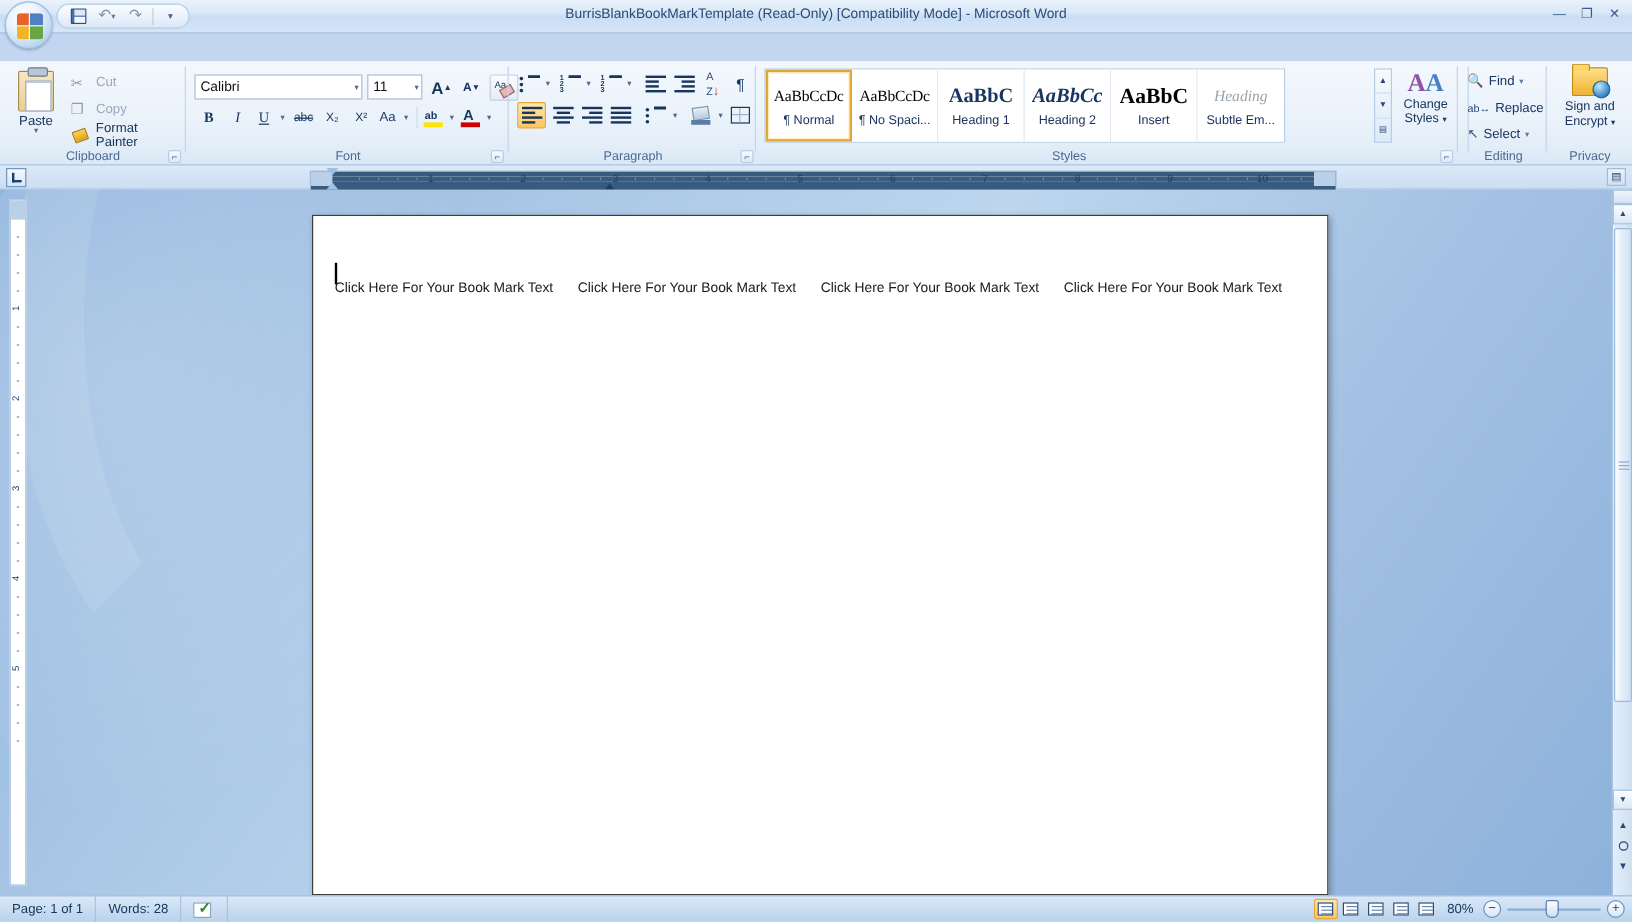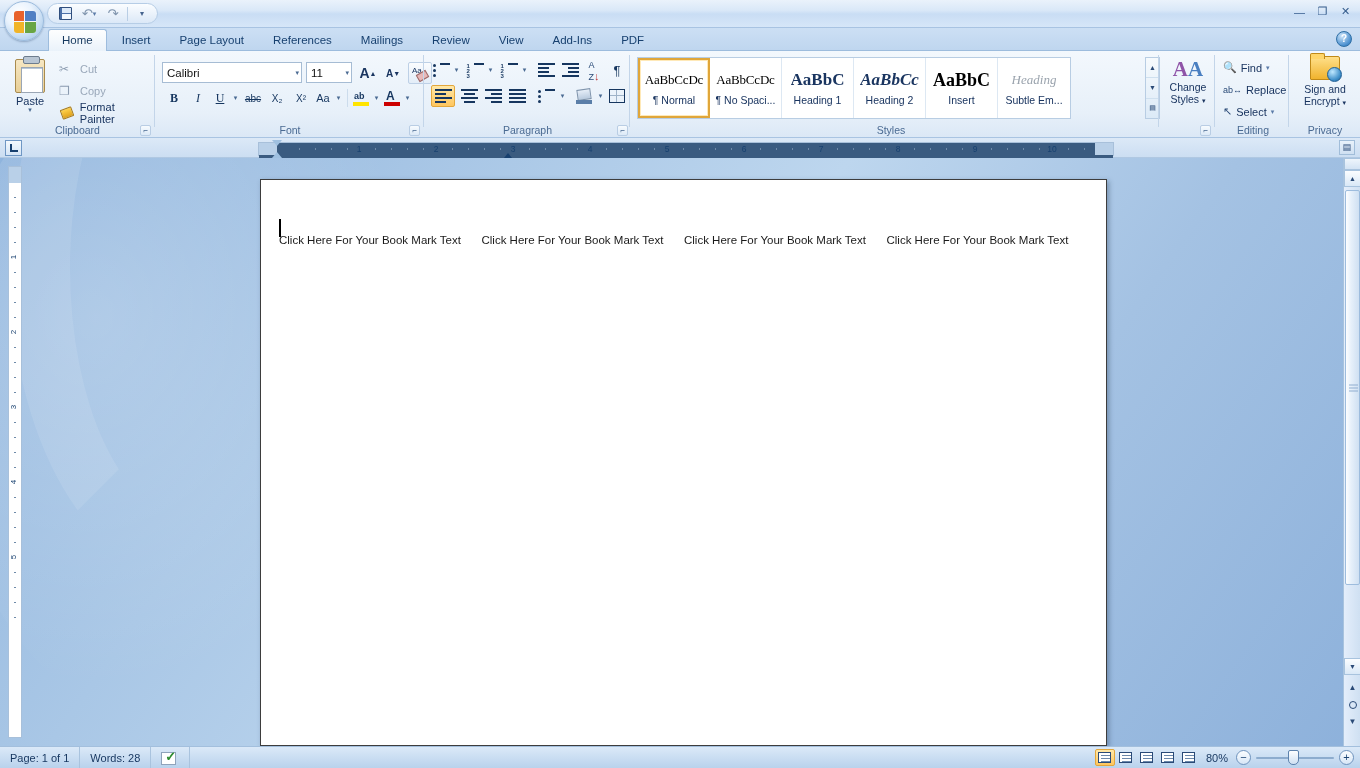--- a/index.html
+++ b/index.html
@@ -228,21 +228,21 @@
   .shade-ico::before {
     content:""; position:absolute; left:1px; top:0; width:12px; height:9px;
     background: linear-gradient(to bottom,#e6eef8,#b8cade); border:1px solid #7e93ab; transform: rotate(-8deg);
   }
   .shade-ico::after { content:""; position:absolute; left:0; bottom:0; width:16px; height:4px; background:#5a7ea8; }
   .border-ico { width: 16px; height: 14px; border: 1px solid #16365f; position: relative; }
   .border-ico::before { content:""; position:absolute; left:0; top:5px; width:14px; height:1px; background:#9fb3c8; }
   .border-ico::after { content:""; position:absolute; left:6px; top:0; width:1px; height:12px; background:#9fb3c8; }
 
   
-  #g-styles { left: 631px; width: 528px; }
+  #g-styles { left: 631px; width: 593px; }
   .gallery {
     position: absolute; left: 6px; top: 6px; height: 62px;
     display: flex; align-items: stretch;
     border: 1px solid #b8cde3; background: #fff;
   }
   .style-item {
     width: 72px; border-right: 1px solid #dde8f3;
     display: flex; flex-direction: column; align-items: center; justify-content: center;
     background: #fff;
   }
@@ -471,20 +471,21 @@
     background: linear-gradient(to bottom,#fdfeff,#cfe0f2); border: 1px solid #5d82ad;
     border-radius: 2px 2px 5px 5px;
   }
 </style>
 </head>
 <body>
 
 <div class="app">
 
   <div class="titlebar">
+    <div class="titletext">BurrisBlankBookMarkTemplate (Read-Only) [Compatibility Mode] - Microsoft Word</div>
 
     <div class="qat">
       <div class="qat-btn">
         <span class="save-ico"></span>
       </div>
       <div class="qat-btn">
         <span class="undo-ico">↶</span>
         <span class="tiny-caret">▾</span>
       </div>
       <div class="qat-btn">
@@ -505,34 +506,20 @@
 
   <div class="office-orb">
     <span class="orb-logo">
       <i class="orb-q1"></i>
         <i class="orb-q2"></i>
         <i class="orb-q3"></i>
         <i class="orb-q4"></i>
     </span>
   </div>
 
-  <div class="tabstrip">
-    <div class="tabs">
-      <div class="tab active">Home</div>
-      <div class="tab">Insert</div>
-      <div class="tab">Page Layout</div>
-      <div class="tab">References</div>
-      <div class="tab">Mailings</div>
-      <div class="tab">Review</div>
-      <div class="tab">View</div>
-      <div class="tab">Add-Ins</div>
-      <div class="tab">PDF</div>
-    </div>
-    <div class="help-ico">?</div>
-  </div>
 
   <div class="ribbon">
 
     <div class="group" id="g-clipboard">
       <div class="paste-btn">
         <span class="clipboard-ico"></span>
         <span class="paste-label">Paste</span>
         <span class="paste-caret">▾</span>
       </div>
       <div class="cb-item cb-dim" style="top:8px;">

